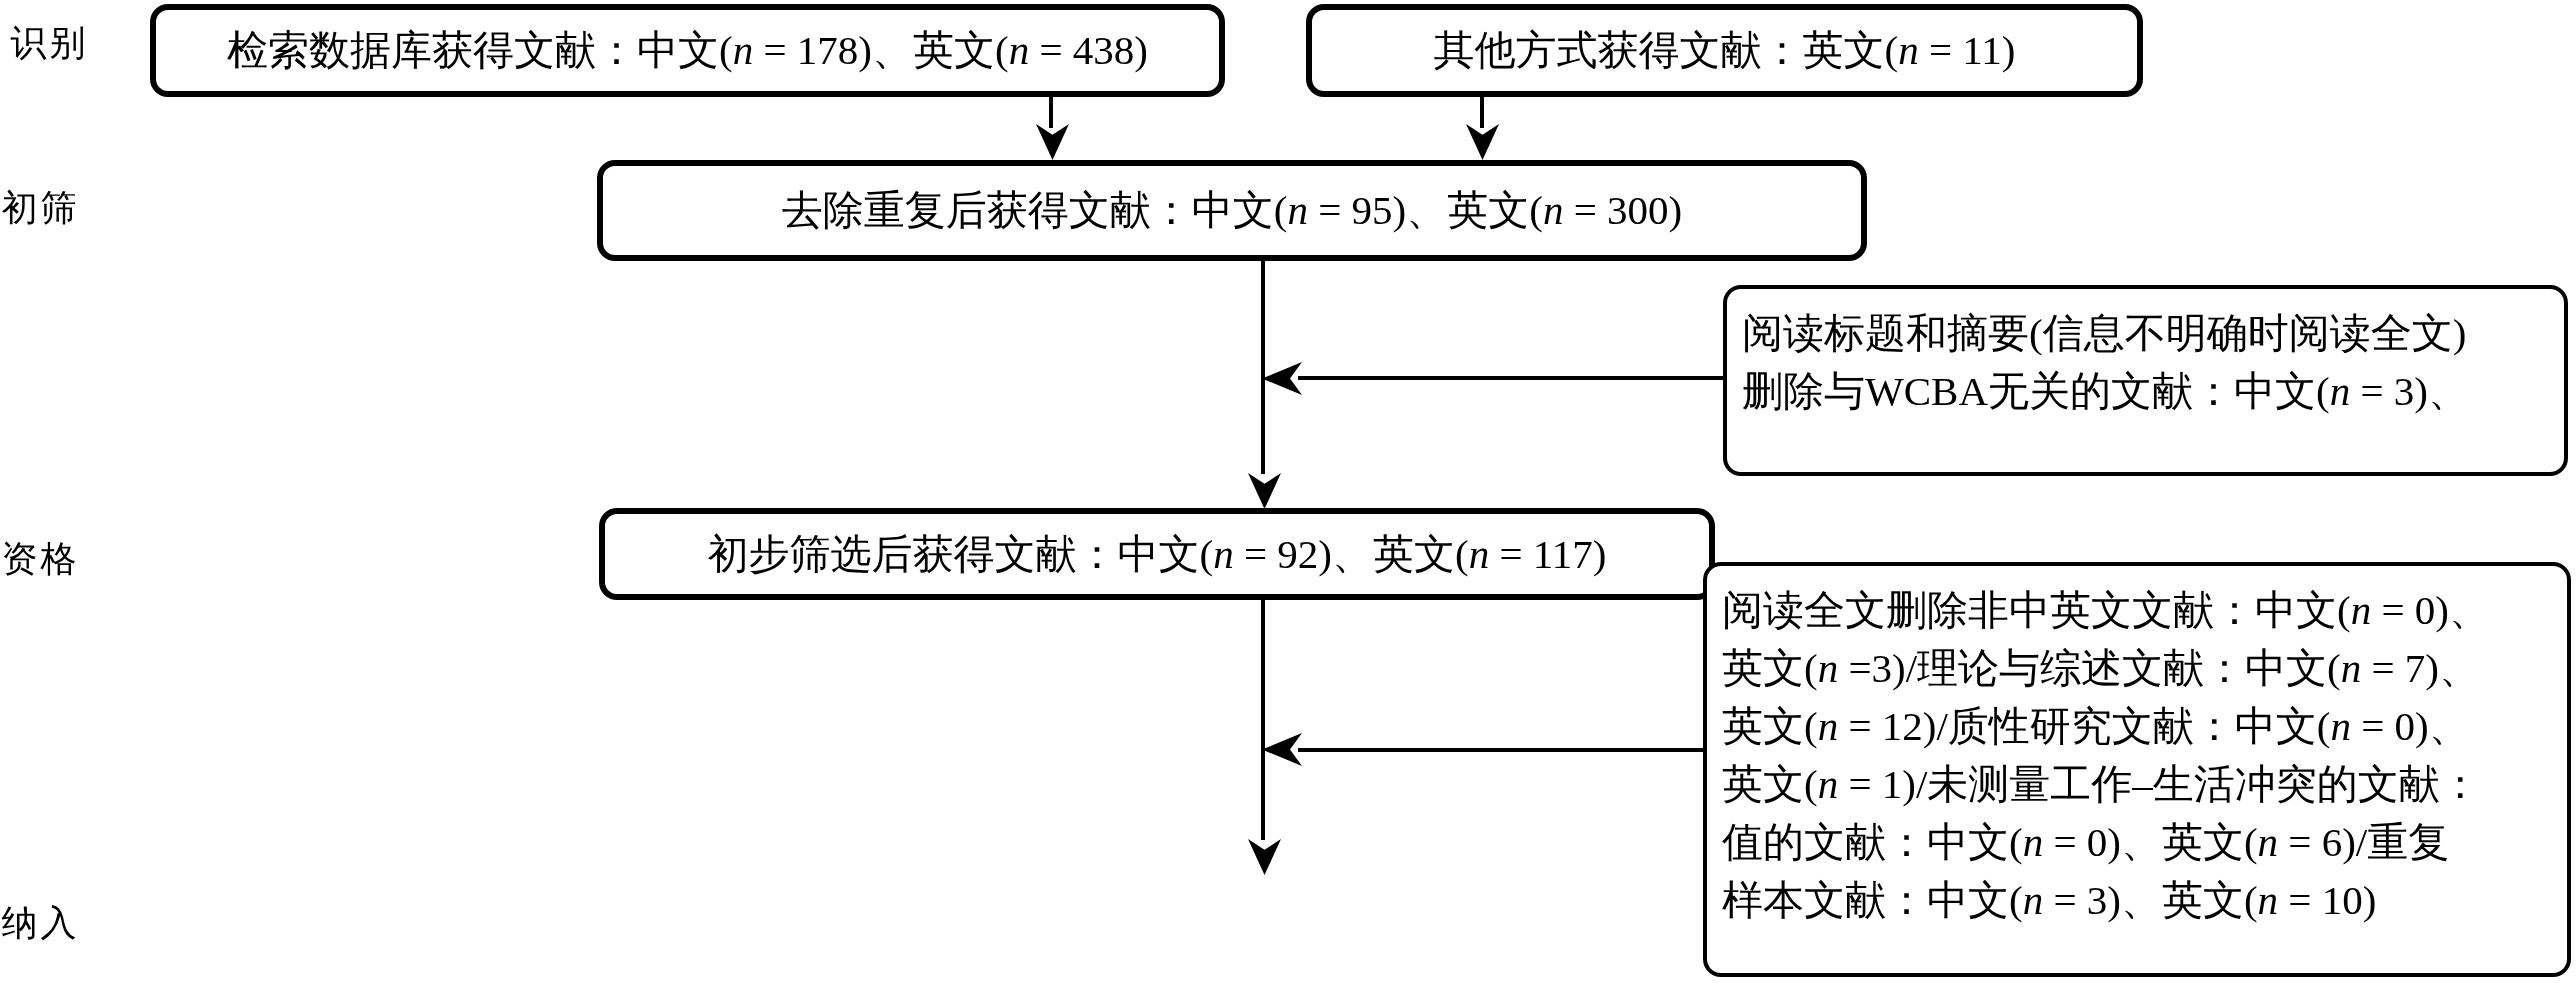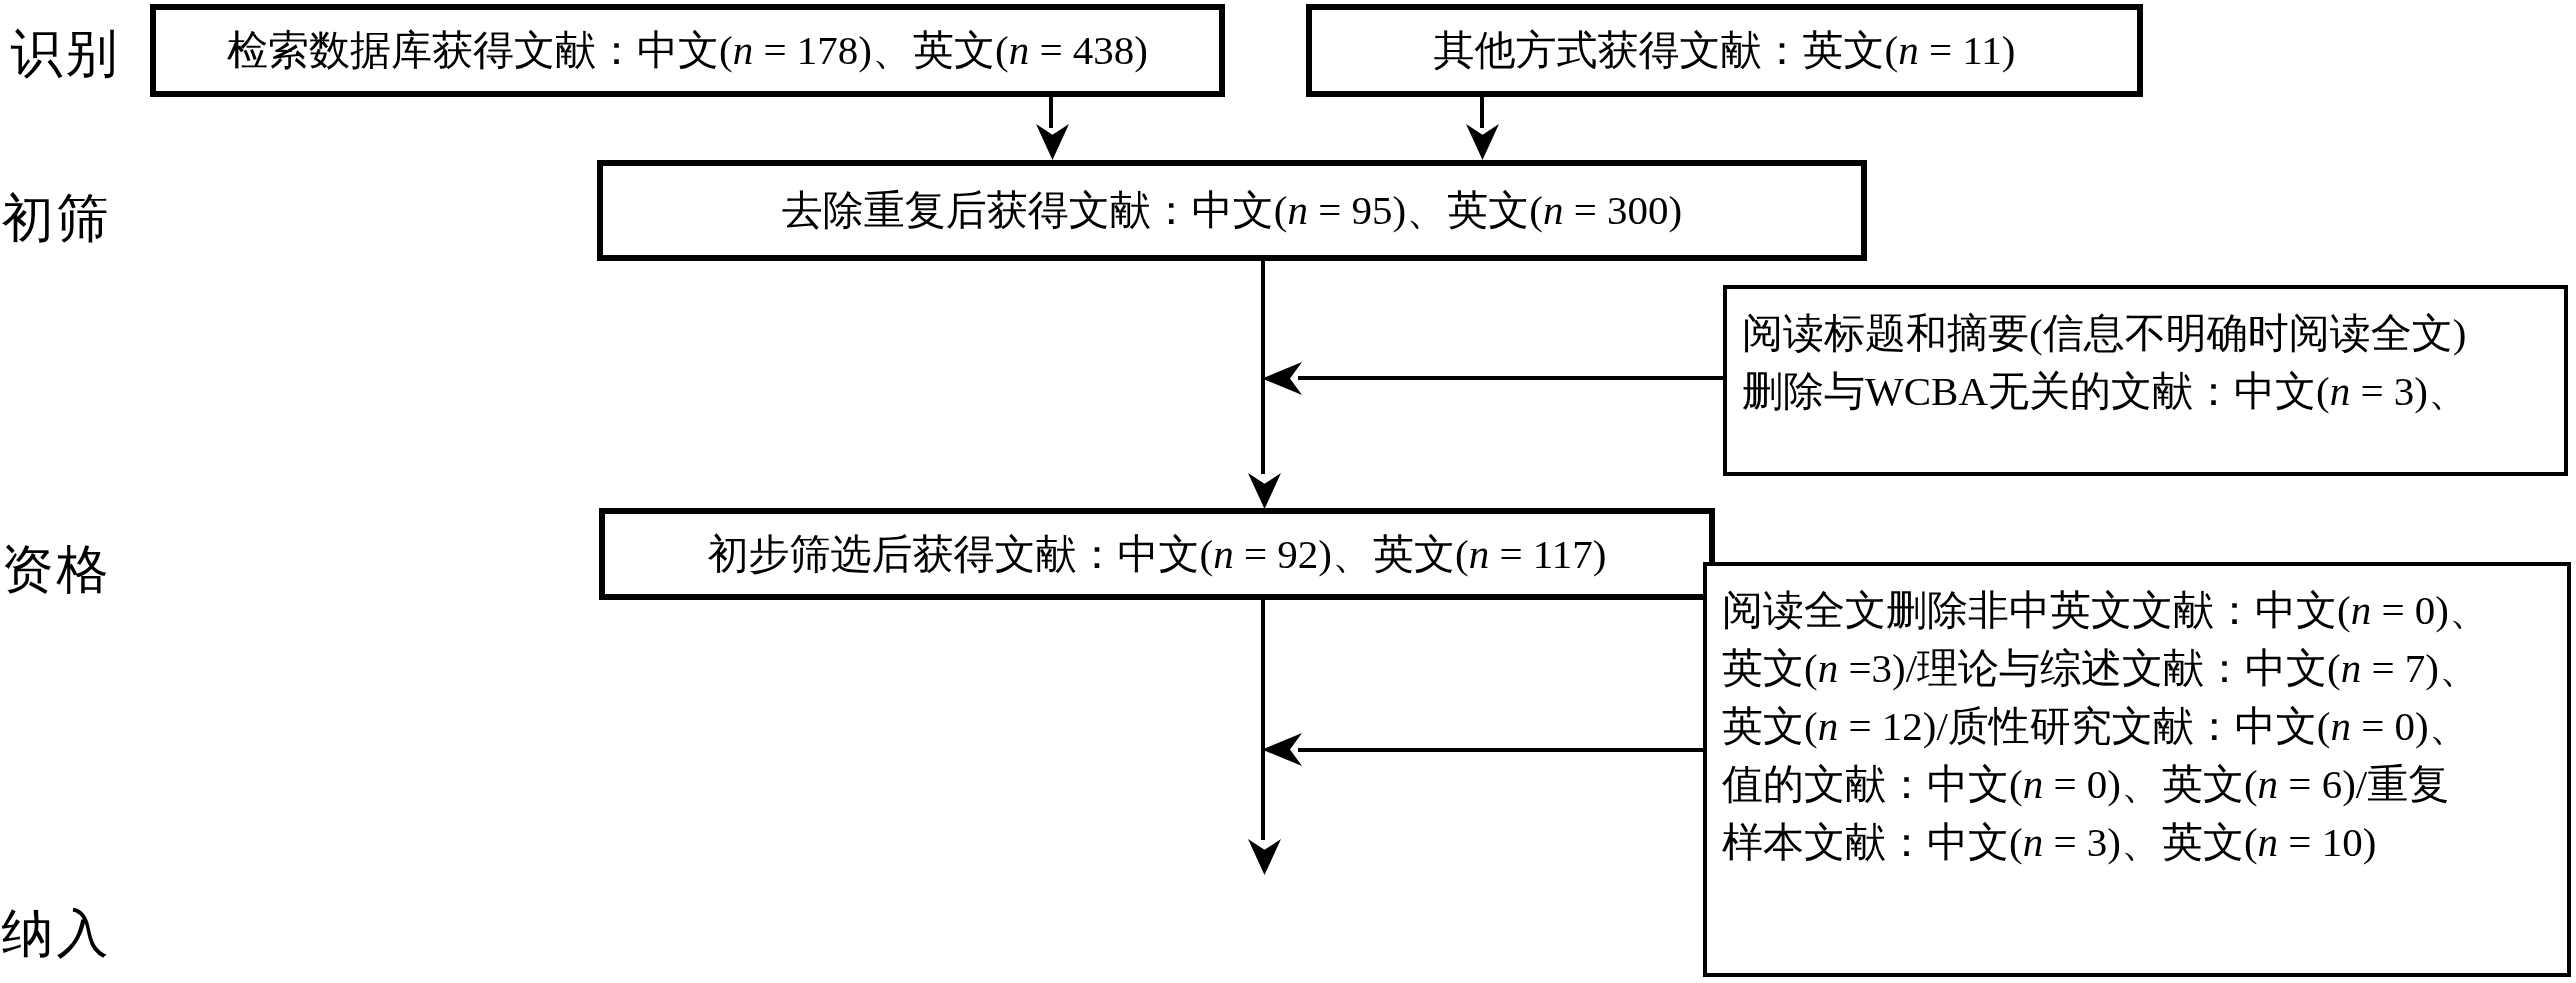--- a/index.html
+++ b/index.html
@@ -5,29 +5,30 @@
   html,body{margin:0;padding:0;background:#ffffff;}
   .canvas{
     position:relative;
     width:2576px;height:984px;
     background:#ffffff;
     font-family:"Liberation Serif","DejaVu Serif",serif;
     color:#000;
   }
   .stage{
     position:absolute;
-    font-size:52px;
+    font-size:36px;
     letter-spacing:3px;
     white-space:nowrap;
     text-align:right;
   }
   .box{
     position:absolute;
     box-sizing:border-box;
     background:#ffffff;
+    border-radius:18px;
   }
   .box.main{
     border:6px solid #000;
     display:flex;align-items:center;justify-content:center;
     font-size:41px;
     white-space:nowrap;
     text-align:center;
   }
   .box.side{
     border:4.4px solid #000;
@@ -74,20 +75,21 @@
 
   <div class="box side" style="left:1723px;top:285px;width:845px;height:191px">
     <div class="ln">阅读标题和摘要(信息不明确时阅读全文)</div>
     <div class="ln">删除与WCBA无关的文献：中文(<i>n</i> = 3)、</div>
   </div>
 
   <div class="box side" style="left:1703px;top:562px;width:868px;height:415px">
     <div class="ln">阅读全文删除非中英文文献：中文(<i>n</i> = 0)、</div>
     <div class="ln">英文(<i>n</i> =3)/理论与综述文献：中文(<i>n</i> = 7)、</div>
     <div class="ln">英文(<i>n</i> = 12)/质性研究文献：中文(<i>n</i> = 0)、</div>
+    <div class="ln">英文(<i>n</i> = 1)/未测量工作–生活冲突的文献：</div>
     <div class="ln">值的文献：中文(<i>n</i> = 0)、英文(<i>n</i> = 6)/重复</div>
     <div class="ln">样本文献：中文(<i>n</i> = 3)、英文(<i>n</i> = 10)</div>
   </div>
 
   <div class="vline" style="left:1049px;top:95px;width:4.4px;height:33px"></div>
   <div class="ahead down" style="left:1036px;top:124px;width:33px;height:36px"></div>
 
   <div class="vline" style="left:1480px;top:95px;width:4.4px;height:33px"></div>
   <div class="ahead down" style="left:1466px;top:124px;width:33px;height:36px"></div>
 

